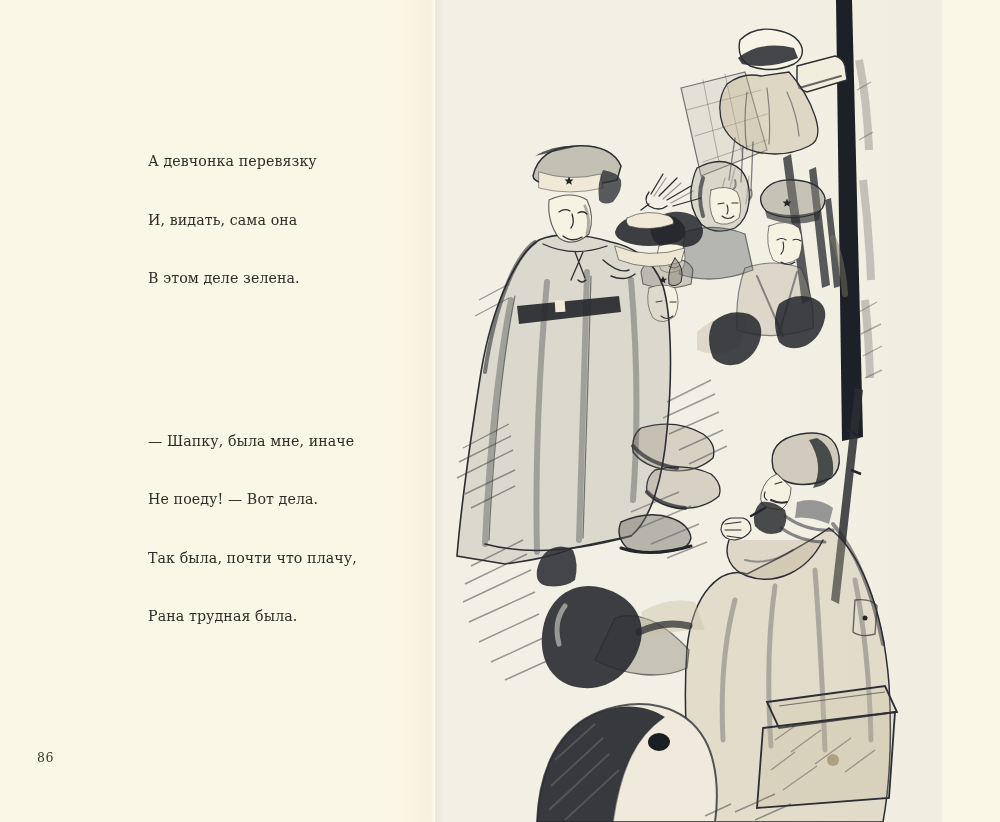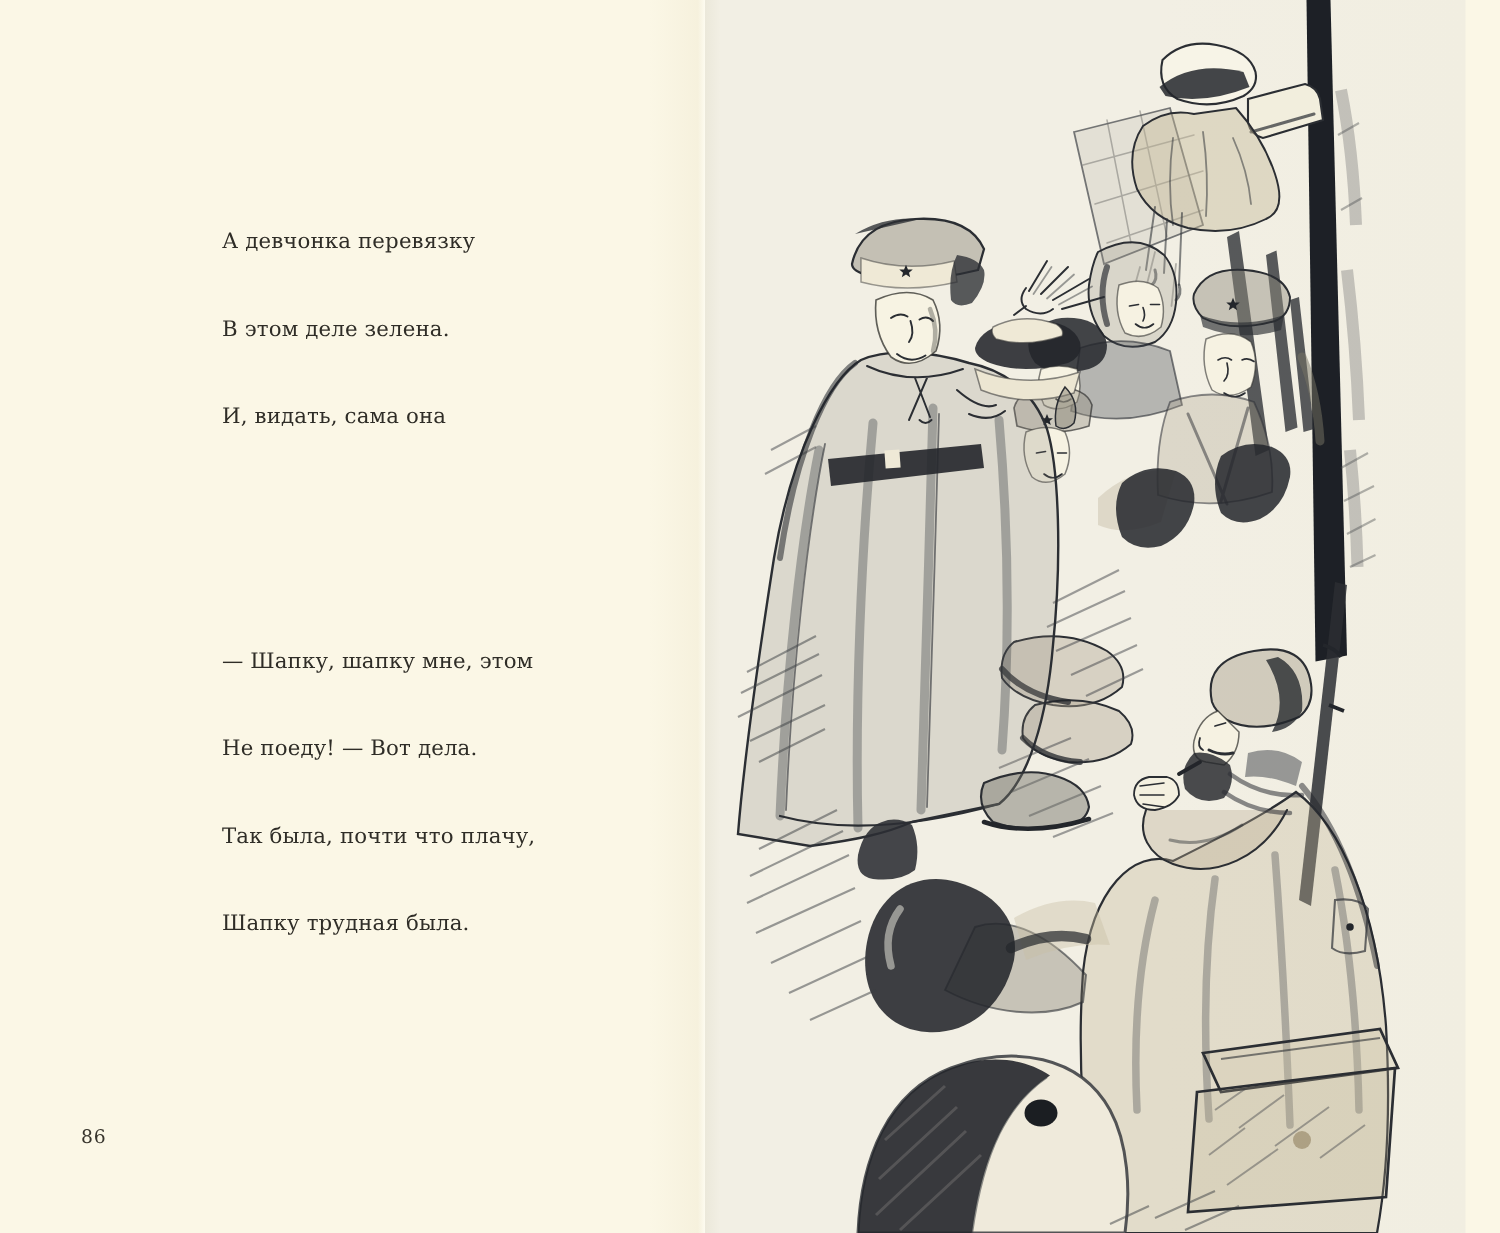--- a/index.html
+++ b/index.html
@@ -4,59 +4,59 @@
 <style>
   html,body{margin:0;padding:0;}
   body{
     width:1000px;height:822px;overflow:hidden;
     font-family:"DejaVu Serif","Liberation Serif",serif;
     background:#fbf7e6;
   }
   .spread{position:relative;width:1000px;height:822px;display:flex;}
   .page{position:relative;height:822px;}
   .page-left{
-    width:470px;
+    width:435px;
     background:linear-gradient(90deg,#fbf7e6 0%,#fbf7e6 92%,#f6f1dd 99%,#fdfbf0 100%);
     text-decoration:underline;
   }
   .page-right{
     width:507px;
     background:linear-gradient(90deg,#ebe8da 0%,#f2efe4 2%,#f2efe4 60%,#f1eee1 100%);
   }
   .poem{
     position:absolute;left:148px;top:74px;
     font-size:14.2px;line-height:19.5px;color:#2f2d27;
     letter-spacing:.1px;white-space:pre;
   }
   .stanza{margin:0 0 26px 0;}
   .poem-line{min-height:19.5px;}
   .page-number{
-    position:absolute;left:54px;top:750px;
+    position:absolute;left:37px;top:750px;
     font-size:12.5px;color:#37342c;letter-spacing:.5px;
   }
   .illustration{position:absolute;left:0;top:0;width:507px;height:822px;}
   .illustration svg{display:block;width:507px;height:822px;}
 </style>
 </head>
 <body>
 
 <div class="spread">
 
   <div class="page page-left">
     <div class="poem">
       <div class="stanza">
         <div class="poem-line">А девчонка перевязку</div>
+        <div class="poem-line">И, видать, сама она</div>
         <div class="poem-line">В этом деле зелена.</div>
-        <div class="poem-line">И, видать, сама она</div>
       </div>
       <div class="stanza">
-        <div class="poem-line">— Шапку, шапку мне, этом</div>
+        <div class="poem-line">— Шапку, была мне, иначе</div>
         <div class="poem-line">Не поеду! — Вот дела.</div>
         <div class="poem-line">Так была, почти что плачу,</div>
-        <div class="poem-line">Шапку трудная была.</div>
+        <div class="poem-line">Рана трудная была.</div>
       </div>
       <div class="stanza">
         
         
         
         
       </div>
       
       
       

